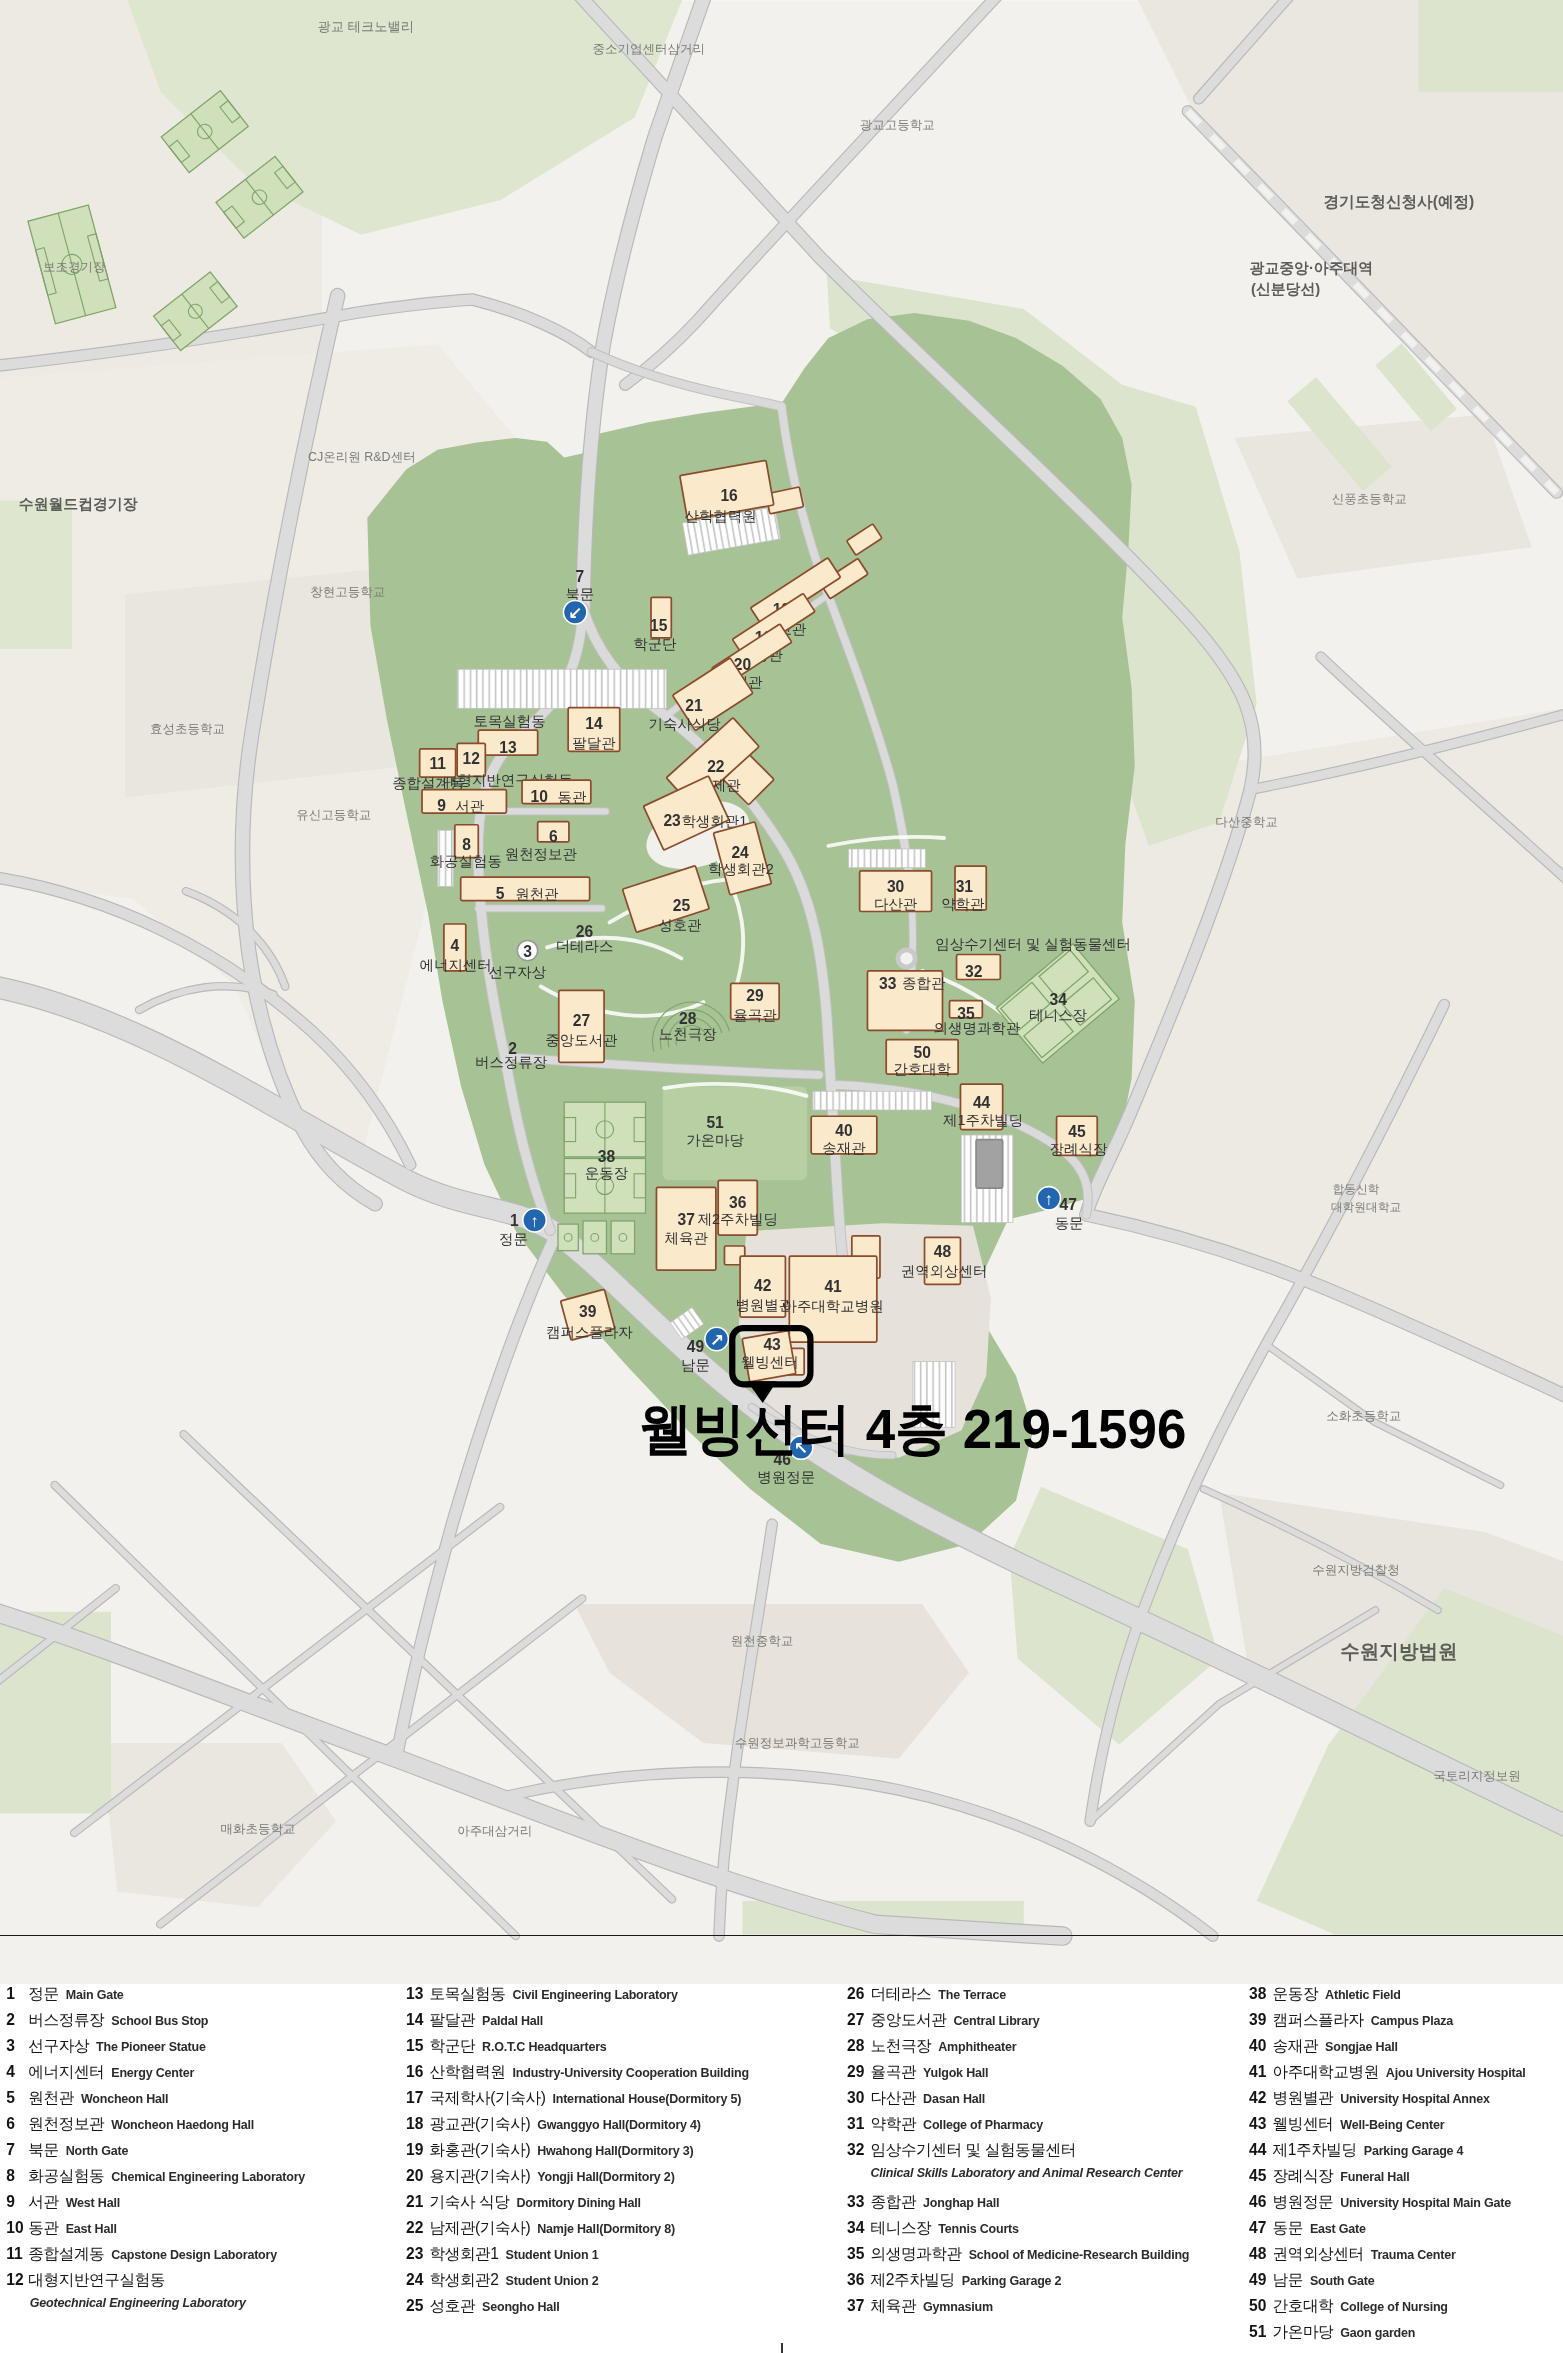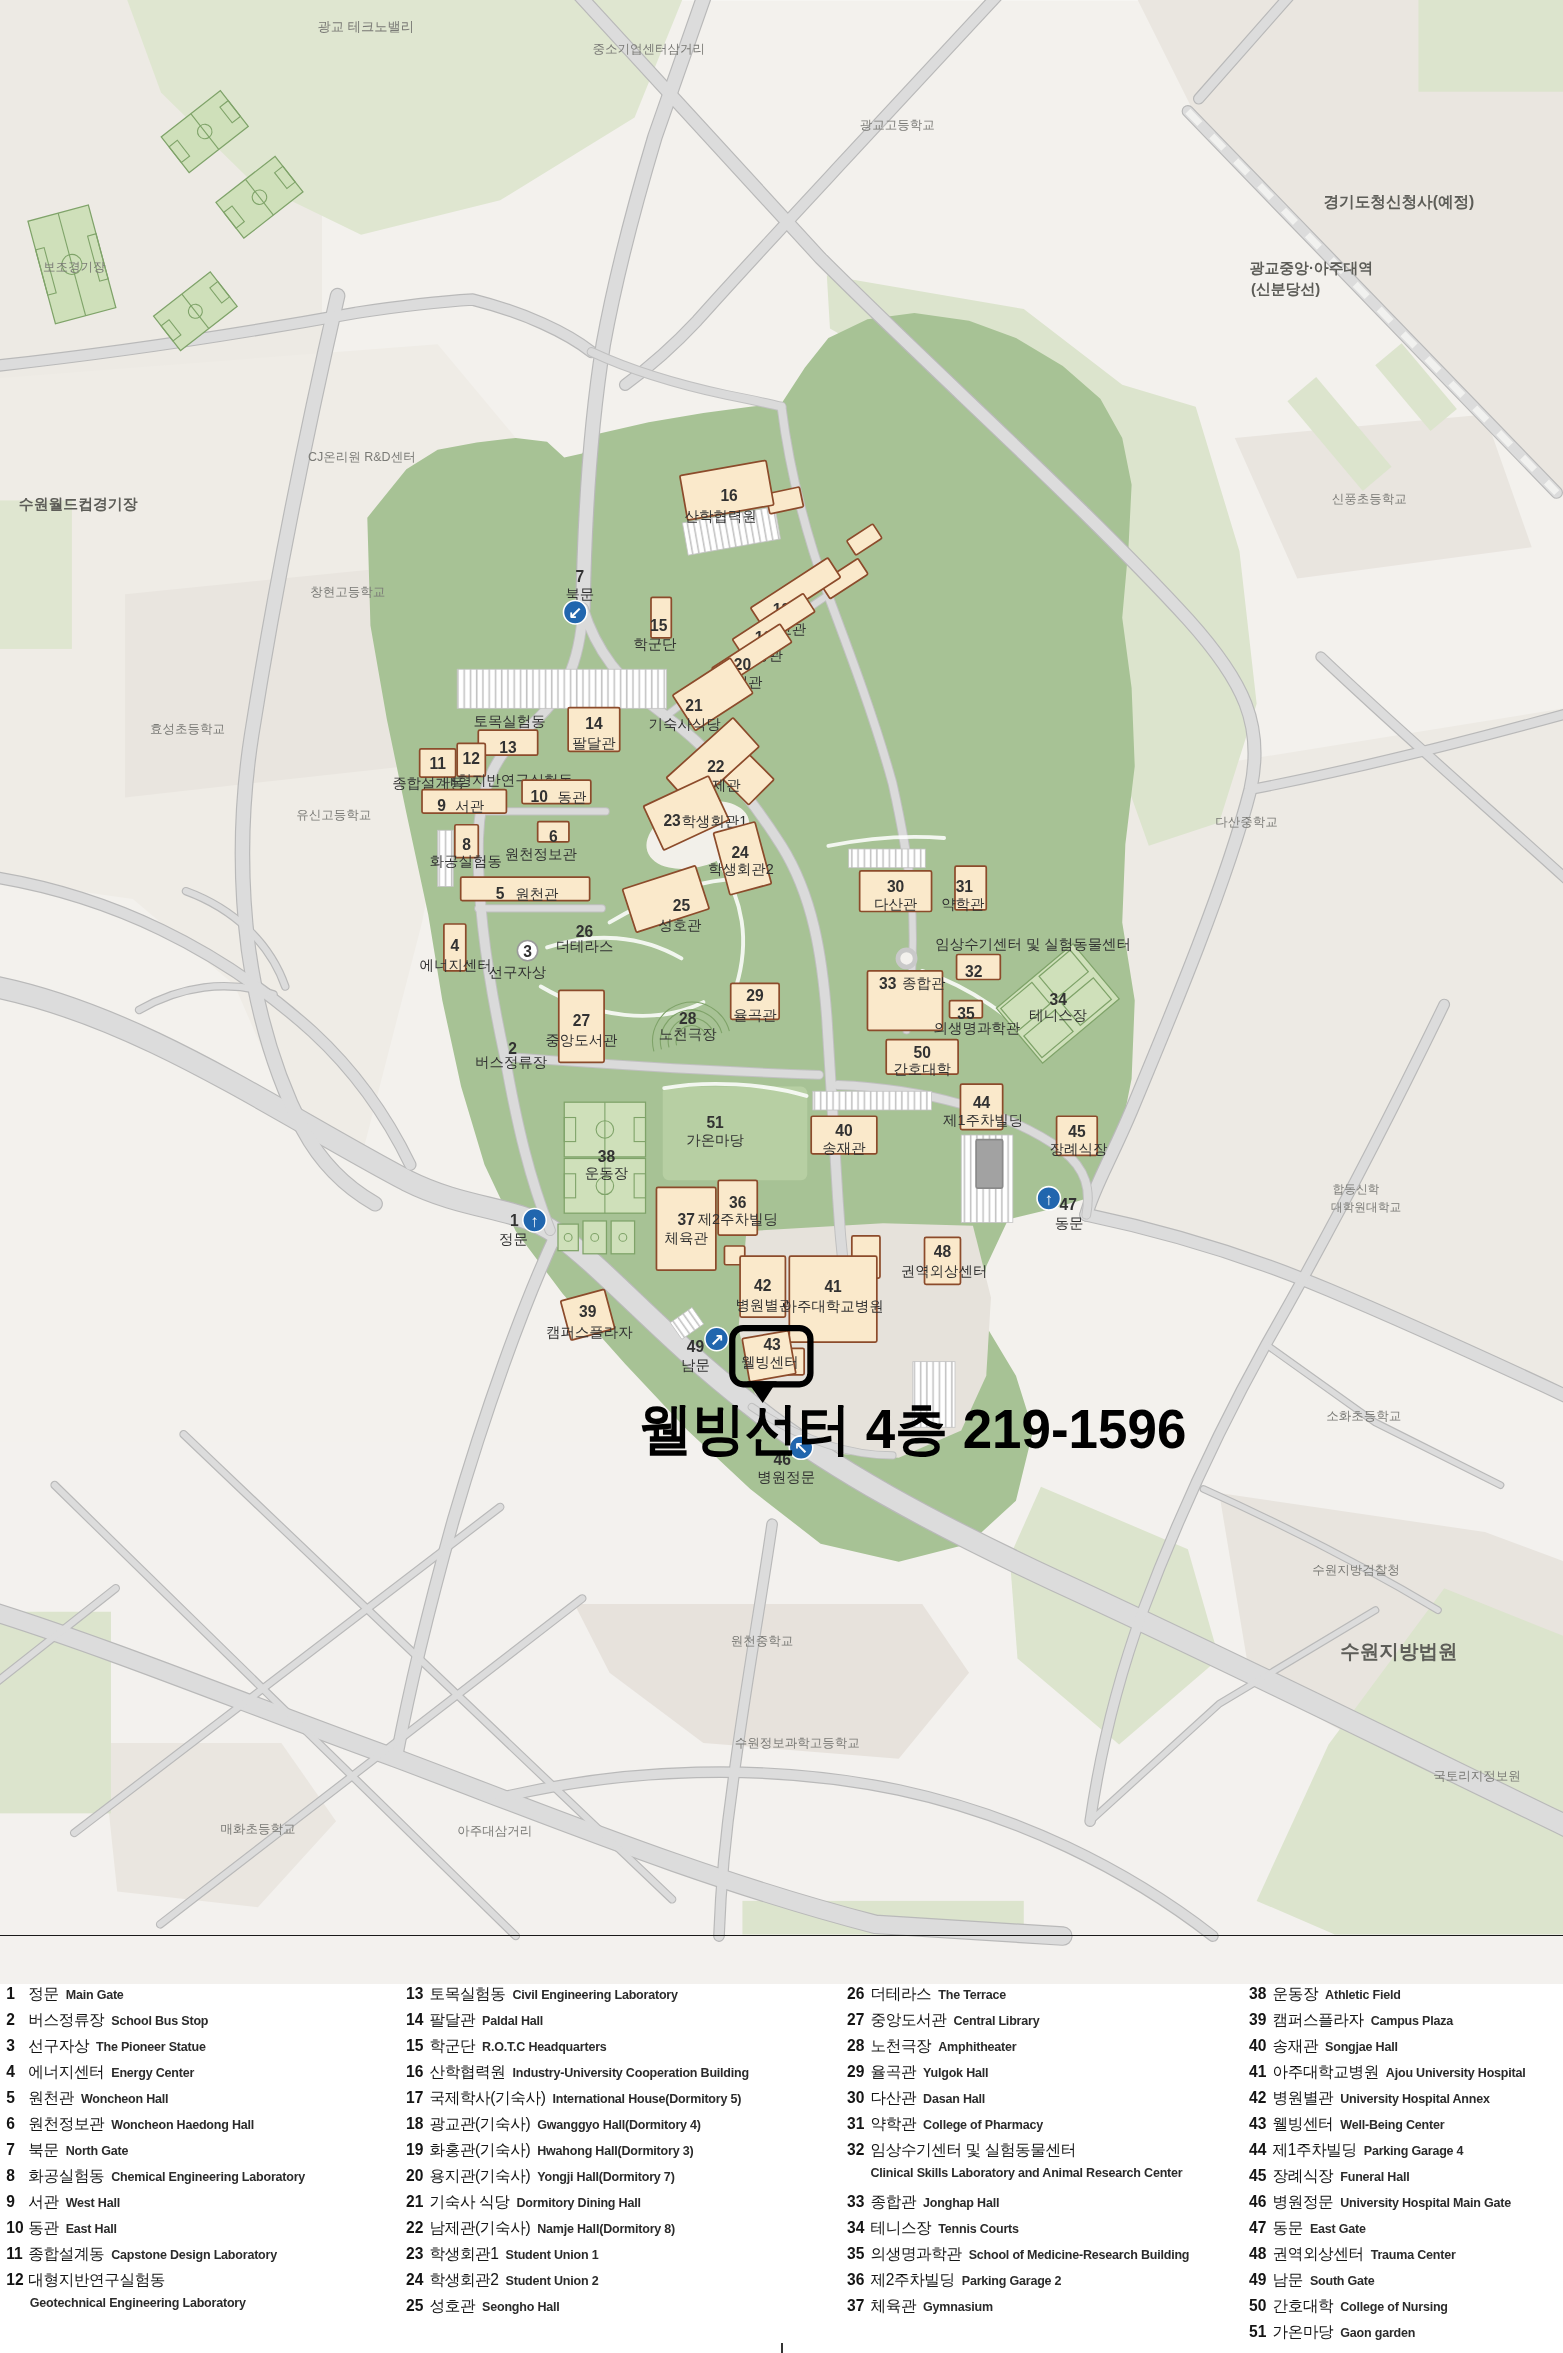--- a/index.html
+++ b/index.html
@@ -26,21 +26,21 @@
   #annotation-text{font-size:72px;font-weight:600;fill:#000;}
   
   #legend{position:absolute;left:0;top:0;width:1563px;height:2354px;pointer-events:none;}
   .lcol{position:absolute;top:1984px;}
   .lrow{display:flex;align-items:baseline;height:26px;white-space:nowrap;}
   .lrow.wrap{padding-left:23.5px;}
   .ln{font-size:15.6px;font-weight:bold;color:#151515;width:23.5px;flex:0 0 auto;}
   .lcol.c1 .ln{width:22px;}
   .lk{font-size:15.6px;font-weight:500;color:#151515;letter-spacing:-0.4px;}
   .le{font-size:12.5px;font-weight:bold;color:#2b2b2b;margin-left:7px;letter-spacing:-0.2px;text-align:center;}
-  .lrow.wrap .le{margin-left:0;}
+  .lrow.wrap .le{margin-left:0;font-style:italic;}
   #map-edge{position:absolute;left:0;top:1935px;width:1563px;height:0.8px;background:#1a1a1a;}
   #bottom-tick{position:absolute;left:781px;top:2343px;width:1.6px;height:11px;background:#333;}
 </style>
 </head>
 <body>
 
 <div id="stage">
 
 <svg id="map" width="1563" height="1984" viewBox="0 0 2000 2538">
   <defs>
@@ -647,21 +647,21 @@
           <span class="le">Gwanggyo Hall(Dormitory 4)</span>
         </div>
         <div class="lrow">
           <span class="ln">19</span>
           <span class="lk">화홍관(기숙사)</span>
           <span class="le">Hwahong Hall(Dormitory 3)</span>
         </div>
         <div class="lrow">
           <span class="ln">20</span>
           <span class="lk">용지관(기숙사)</span>
-          <span class="le">Yongji Hall(Dormitory 7)</span>
+          <span class="le">Yongji Hall(Dormitory 2)</span>
         </div>
         <div class="lrow">
           <span class="ln">21</span>
           <span class="lk">기숙사 식당</span>
           <span class="le">Dormitory Dining Hall</span>
         </div>
         <div class="lrow">
           <span class="ln">22</span>
           <span class="lk">남제관(기숙사)</span>
           <span class="le">Namje Hall(Dormitory 8)</span>

